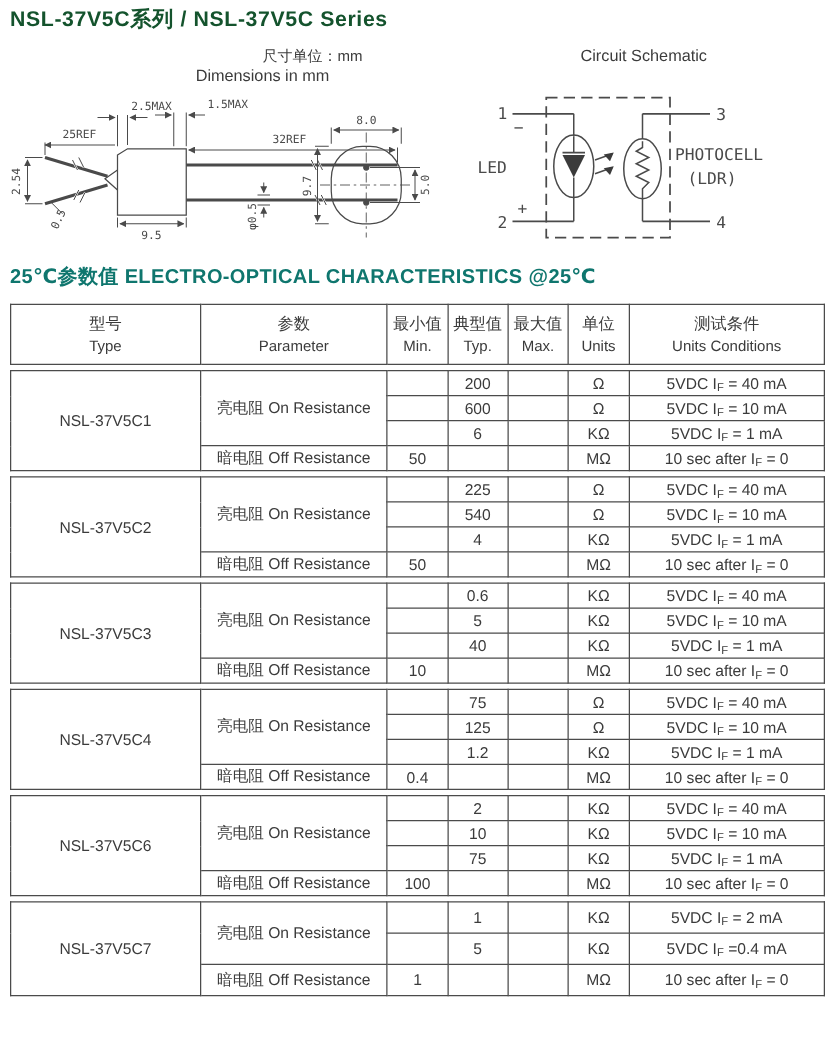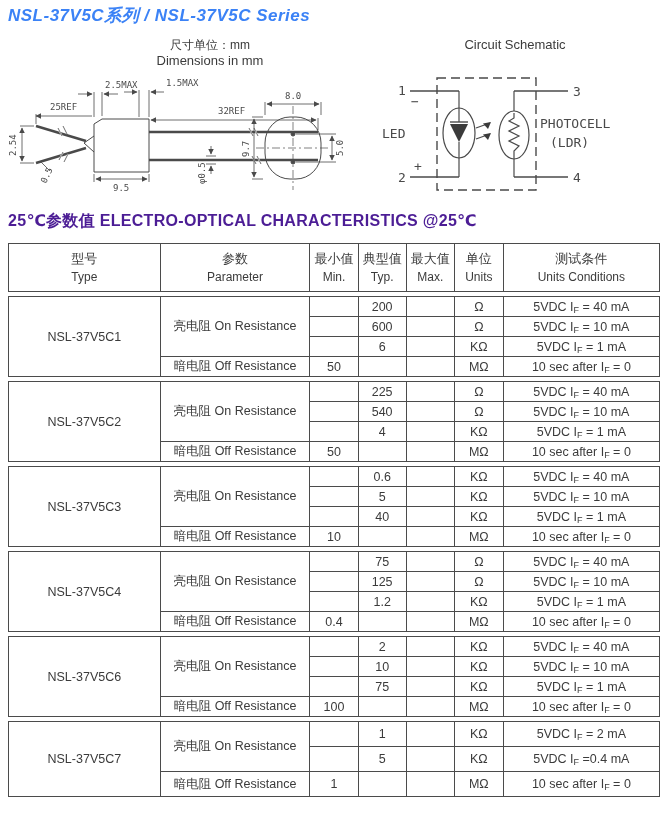--- a/index.html
+++ b/index.html
@@ -8,30 +8,30 @@
     width:668px; height:839px; position:relative; overflow:hidden;
     font-family:"Liberation Sans","DejaVu Sans",sans-serif;
     color:#3b3b3b;
   }
   .page-title {
     position:absolute; left:8px; top:4px;
     font-size:17px; font-weight:bold; letter-spacing:0.5px;
   }
   .top-area { position:absolute; left:0; top:0; width:668px; height:208px; }
   .fig-label { position:absolute; text-align:center; line-height:1.25; }
-  .fig-label .zh { font-size:12px; }
+  .fig-label .zh { font-size:12px;text-align:right; }
   .fig-label .en { font-size:13px; }
   .dims-label { left:130px; top:38px; width:160px; }
   .schem-label { left:420px; top:37px; width:190px; }
   .dims-svg { position:absolute; left:6px; top:72px; }
   .schem-svg { position:absolute; left:378px; top:72px; }
   svg text { font-family:"DejaVu Sans Mono","Liberation Mono",monospace; fill:#4a4a4a; }
   .section-title {
     position:absolute; left:8px; top:211px;
-    font-size:16px; color:#4c1d95; letter-spacing:0.3px;
+    font-size:16px; color:#0f766e; letter-spacing:0.3px;
   }
   #table-root { position:absolute; left:0; top:243px; width:668px; }
   table.dt {
     border-collapse:collapse; table-layout:fixed;
     width:652px; margin:0 0 4px 8px;
   }
   table.dt td {
     border:1px solid #4b4b4b; text-align:center; vertical-align:middle;
     font-size:12.5px; color:#3b3b3b; height:20px; padding:0 2px;
     overflow:hidden; white-space:nowrap;
@@ -40,21 +40,21 @@
   table.dt.hdr td { height:48px; padding:3px 2px; }
   .hdr .zh { font-size:13px; line-height:1.5; }
   .hdr .en { font-size:12px; line-height:1.4; }
   td.type-cell { font-size:13px; }
   sub { font-size:9px; vertical-align:-2px; line-height:0; }
 </style>
 </head>
 <body>
 
 <div class="top-area">
-  <h1 class="page-title" style="color: #3b82f6; font-style: italic;">NSL-37V5C系列 / NSL-37V5C Series</h1>
+  <h1 class="page-title" style="color: #14532d;">NSL-37V5C系列 / NSL-37V5C Series</h1>
 
   <div class="fig-label dims-label">
     <div class="zh">尺寸单位：mm</div>
     <div class="en">Dimensions in mm</div>
   </div>
 
   <div class="fig-label schem-label">
     <div class="en">Circuit Schematic</div>
   </div>
 

